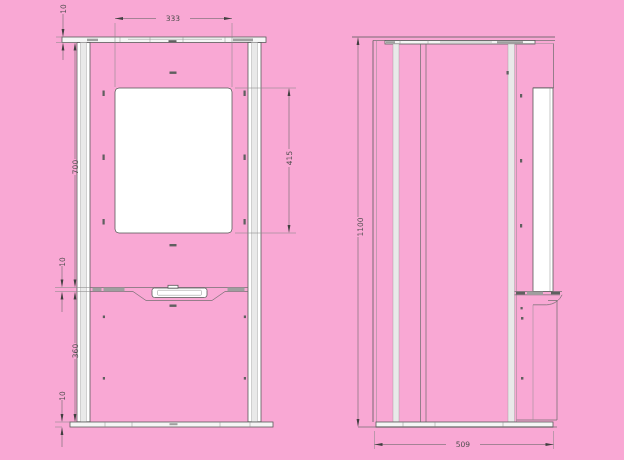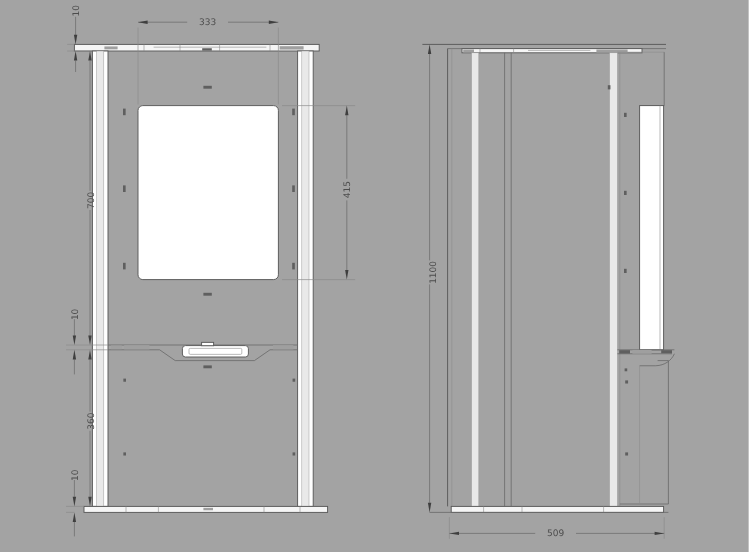--- a/index.html
+++ b/index.html
@@ -1,16 +1,16 @@
 <!DOCTYPE html>
 <html><head>
 <meta charset="utf-8">
 <style>
   html,body{margin:0;padding:0;background:#fff;}
-  .canvas{position:relative;width:624px;height:460px;background:#a3a3a3;overflow:hidden;
+  .canvas{position:relative;width:624px;height:460px;background:#f9a8d4;overflow:hidden;
           font-family:"DejaVu Sans", sans-serif;}
   svg{display:block;}
   .ln        {stroke:#5a5a5a;stroke-width:.8;fill:none;}
   .ln2       {stroke:#6b6b6b;stroke-width:.7;fill:none;}
   .ln-thin   {stroke:#8c8c8c;stroke-width:.5;fill:none;}
   .fill-plate{fill:#f5f5f5;stroke:#5a5a5a;stroke-width:.8;}
   .fill-white{fill:#ffffff;stroke:#5a5a5a;stroke-width:.8;}
   .band      {fill:#e9e9e9;stroke:#9a9a9a;stroke-width:.4;}
   .dim       {stroke:#6a6a6a;stroke-width:.6;fill:none;}
   .ext       {stroke:#8a8a8a;stroke-width:.55;fill:none;}

